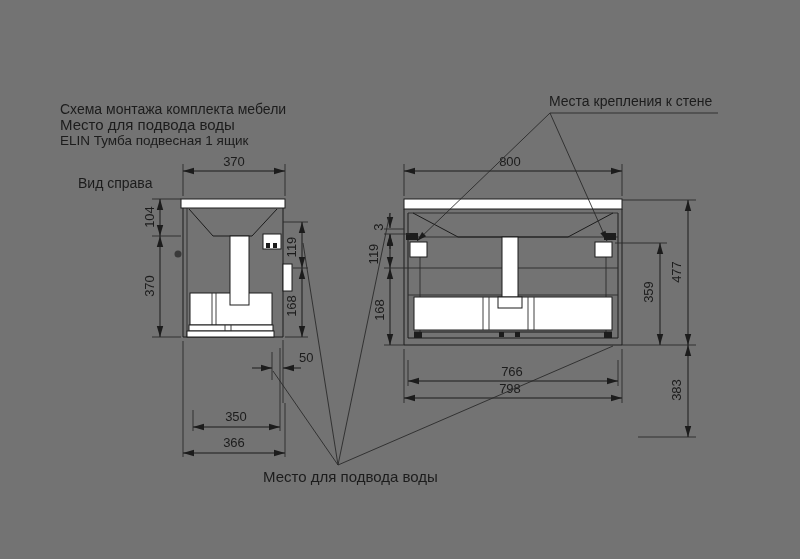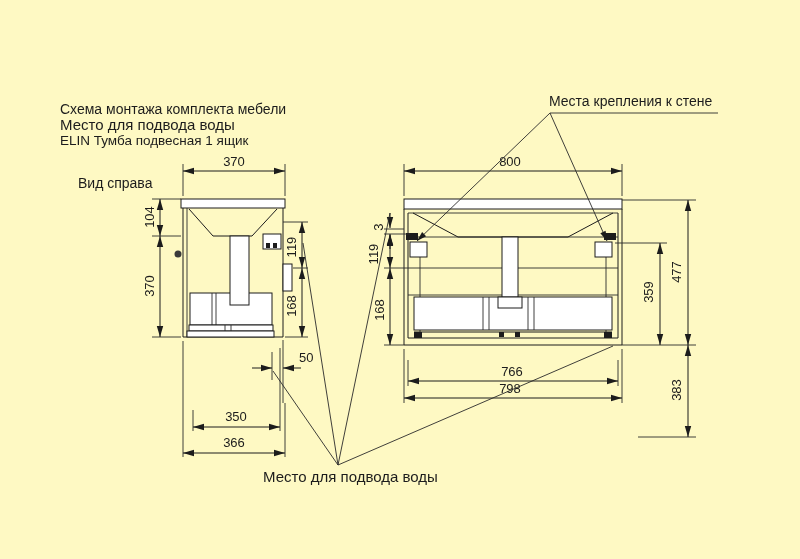--- a/index.html
+++ b/index.html
@@ -1,16 +1,16 @@
 <!DOCTYPE html>
 <html><head>
 <meta charset="utf-8">
 <style>
   html,body{margin:0;padding:0;background:#fff;}
-  .frame{width:800px;height:559px;position:relative;background:#fef9c3;overflow:hidden;}
+  .frame{width:800px;height:559px;position:relative;background:#737373;overflow:hidden;}
   svg{display:block;}
   svg text{font-family:"Liberation Sans","DejaVu Sans",sans-serif;fill:#1c1c1c;}
   .lbl{font-size:14px;}
   .lbl-big{font-size:15px;}
   .lbl-sm{font-size:13.5px;}
   .dim{font-size:13px;}
   .ln{stroke:#1c1c1c;stroke-width:1;fill:none;}
   .lnthin{stroke:#2a2a2a;stroke-width:0.9;fill:none;}
   .wh{fill:#ffffff;stroke:#1c1c1c;stroke-width:1;}
   .blk{fill:#1c1c1c;stroke:none;}

